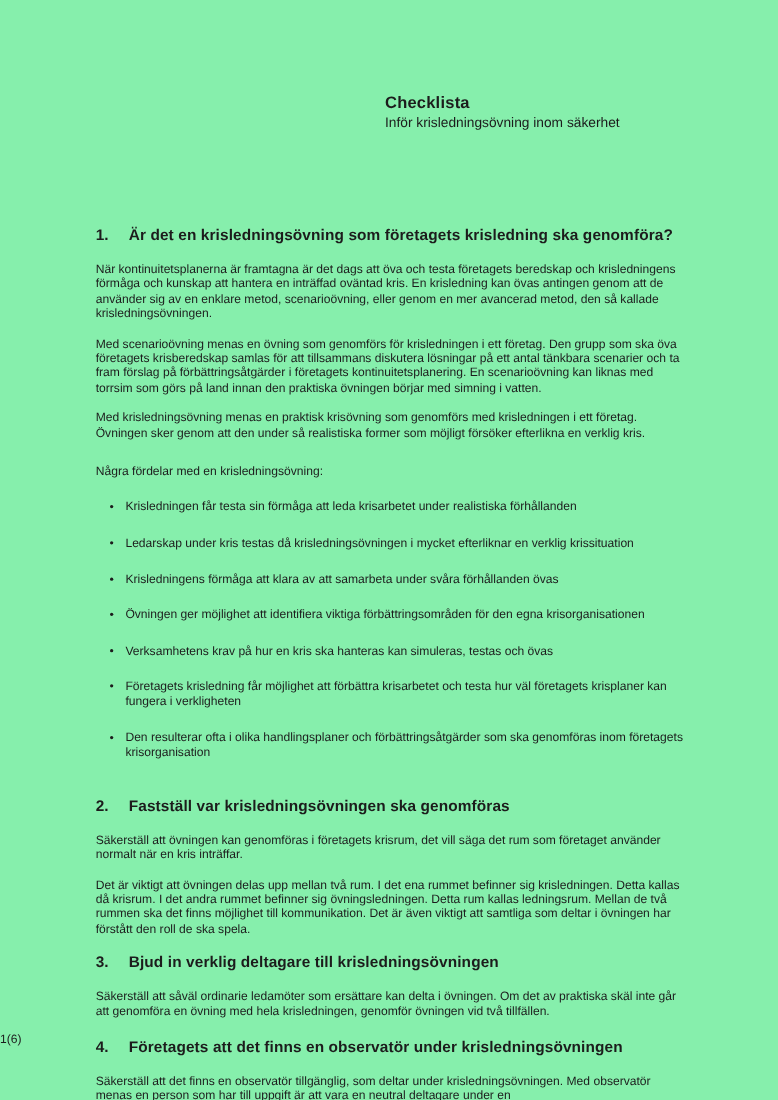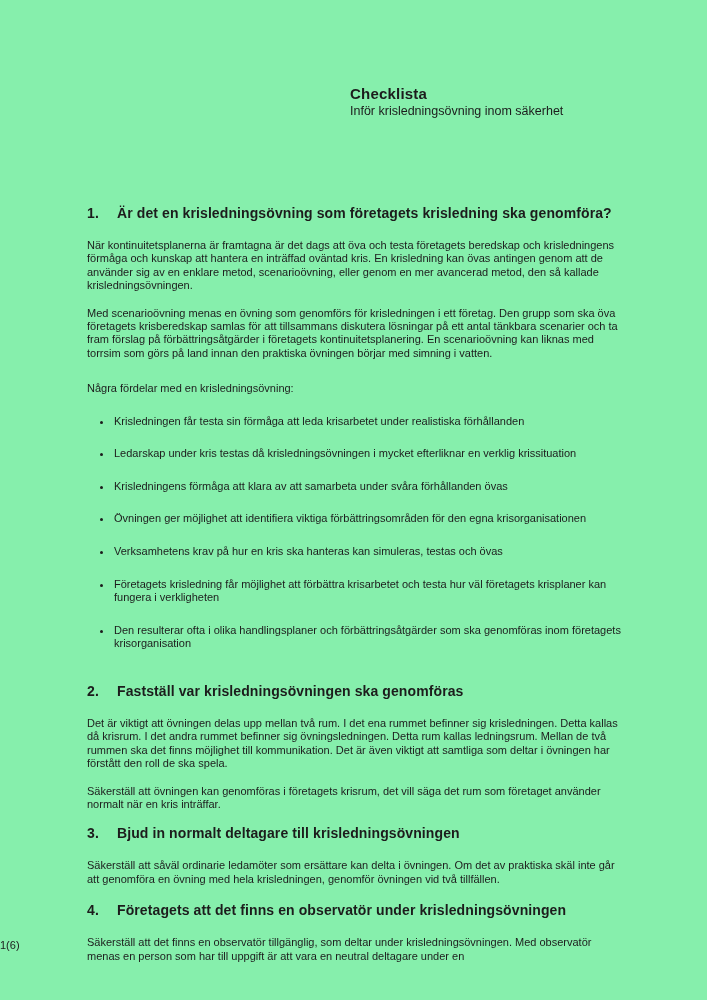--- a/index.html
+++ b/index.html
@@ -94,45 +94,46 @@
 
   <div class="content">
 
     <div class="doc-section s1">
       <div class="section-heading">
         <span class="sec-num">1.</span>
         <span class="sec-title">Är det en krisledningsövning som företagets krisledning ska genomföra?</span>
       </div>
       <p>När kontinuitetsplanerna är framtagna är det dags att öva och testa företagets beredskap och krisledningens förmåga och kunskap att hantera en inträffad oväntad kris. En krisledning kan övas antingen genom att de använder sig av en enklare metod, scenarioövning, eller genom en mer avancerad metod, den så kallade krisledningsövningen.</p>
       <p>Med scenarioövning menas en övning som genomförs för krisledningen i ett företag. Den grupp som ska öva företagets krisberedskap samlas för att tillsammans diskutera lösningar på ett antal tänkbara scenarier och ta fram förslag på förbättringsåtgärder i företagets kontinuitetsplanering. En scenarioövning kan liknas med torrsim som görs på land innan den praktiska övningen börjar med simning i vatten.</p>
+      <p>Med krisledningsövning menas en praktisk krisövning som genomförs med krisledningen i ett företag. Övningen sker genom att den under så realistiska former som möjligt försöker efterlikna en verklig kris.</p>
       <p class="list-intro">Några fördelar med en krisledningsövning:</p>
       <ul class="bullet-list">
         <li>Krisledningen får testa sin förmåga att leda krisarbetet under realistiska förhållanden</li>
         <li>Ledarskap under kris testas då krisledningsövningen i mycket efterliknar en verklig krissituation</li>
         <li>Krisledningens förmåga att klara av att samarbeta under svåra förhållanden övas</li>
         <li>Övningen ger möjlighet att identifiera viktiga förbättringsområden för den egna krisorganisationen</li>
         <li>Verksamhetens krav på hur en kris ska hanteras kan simuleras, testas och övas</li>
         <li>Företagets krisledning får möjlighet att förbättra krisarbetet och testa hur väl företagets krisplaner kan fungera i verkligheten</li>
         <li>Den resulterar ofta i olika handlingsplaner och förbättringsåtgärder som ska genomföras inom företagets krisorganisation</li>
       </ul>
     </div>
 
     <div class="doc-section s2">
       <div class="section-heading">
         <span class="sec-num">2.</span>
         <span class="sec-title">Fastställ var krisledningsövningen ska genomföras</span>
       </div>
+      <p>Säkerställ att övningen kan genomföras i företagets krisrum, det vill säga det rum som företaget använder normalt när en kris inträffar.</p>
       <p>Det är viktigt att övningen delas upp mellan två rum. I det ena rummet befinner sig krisledningen. Detta kallas då krisrum. I det andra rummet befinner sig övningsledningen. Detta rum kallas ledningsrum. Mellan de två rummen ska det finns möjlighet till kommunikation. Det är även viktigt att samtliga som deltar i övningen har förstått den roll de ska spela.</p>
-      <p>Säkerställ att övningen kan genomföras i företagets krisrum, det vill säga det rum som företaget använder normalt när en kris inträffar.</p>
     </div>
 
     <div class="doc-section s3">
       <div class="section-heading">
         <span class="sec-num">3.</span>
-        <span class="sec-title">Bjud in normalt deltagare till krisledningsövningen</span>
+        <span class="sec-title">Bjud in verklig deltagare till krisledningsövningen</span>
       </div>
       <p>Säkerställ att såväl ordinarie ledamöter som ersättare kan delta i övningen. Om det av praktiska skäl inte går att genomföra en övning med hela krisledningen, genomför övningen vid två tillfällen.</p>
     </div>
 
     <div class="doc-section s4">
       <div class="section-heading">
         <span class="sec-num">4.</span>
         <span class="sec-title">Företagets att det finns en observatör under krisledningsövningen</span>
       </div>
       <p>Säkerställ att det finns en observatör tillgänglig, som deltar under krisledningsövningen. Med observatör menas en person som har till uppgift är att vara en neutral deltagare under en</p>

